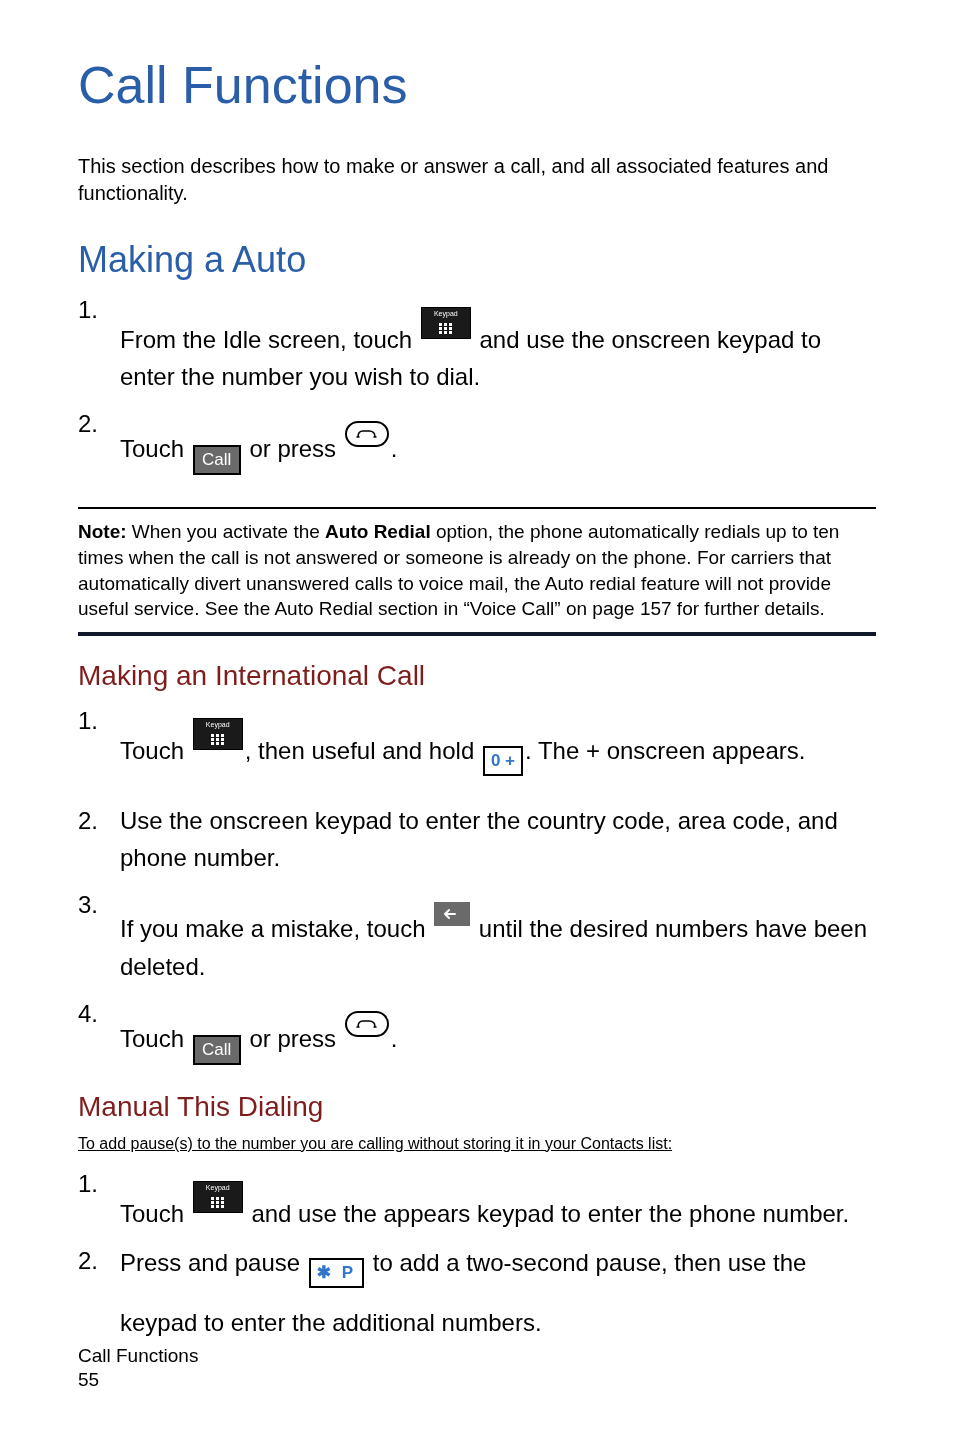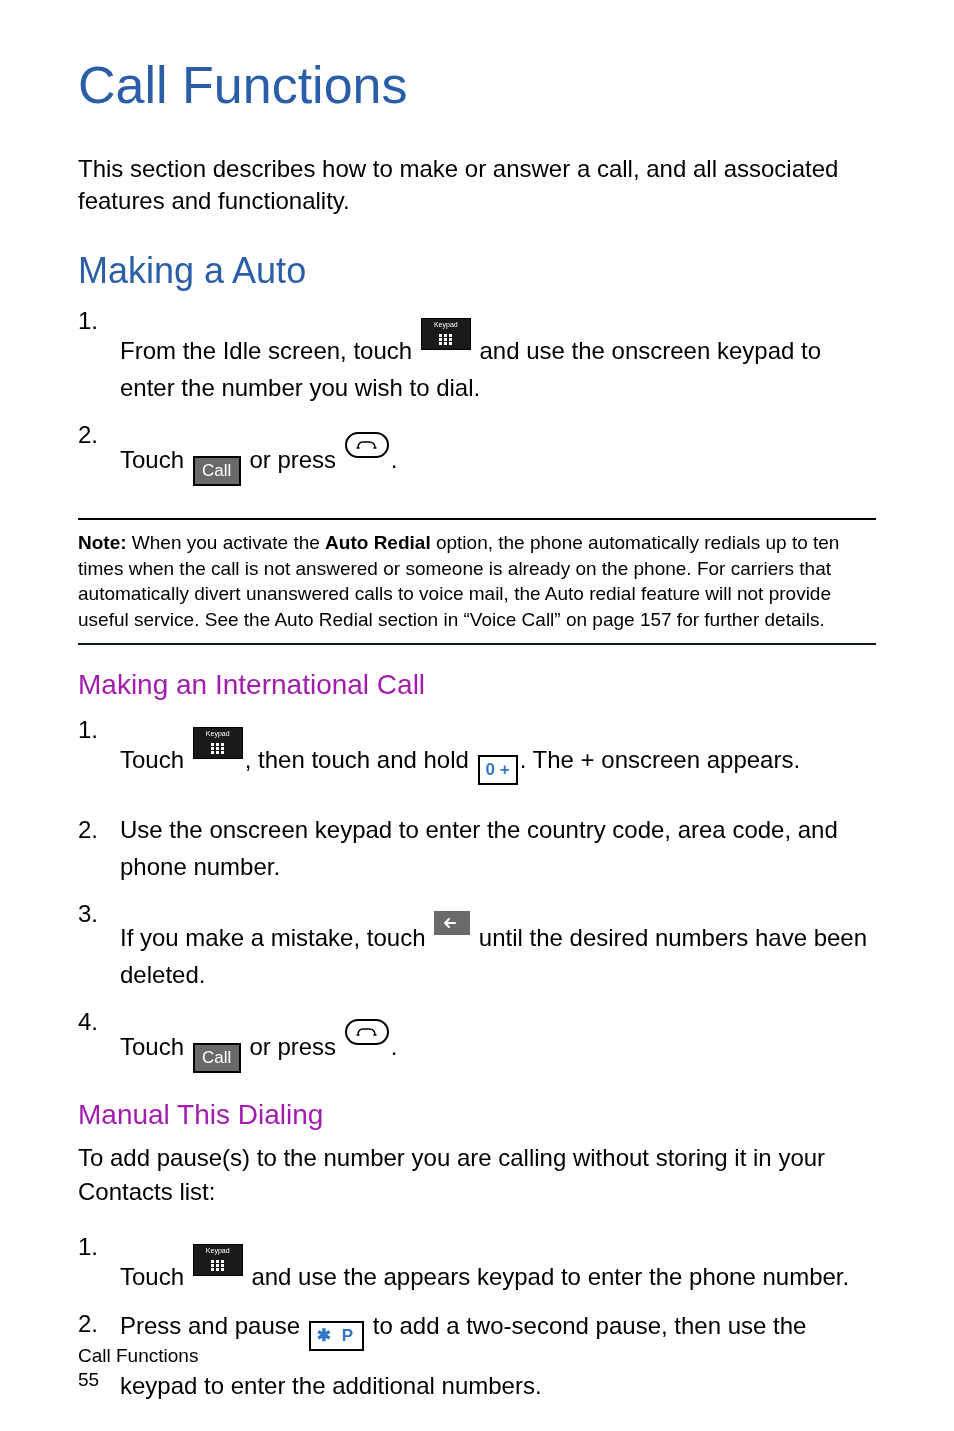--- a/index.html
+++ b/index.html
@@ -12,32 +12,32 @@
       padding: 55px 78px 0 78px;
       position: relative;
     }
     h1 {
       color: #2a5ea8;
       font-size: 52px;
       font-weight: normal;
       margin-bottom: 38px;
     }
     .intro {
-      font-size: 24px;
+      font-size: 20px;
       line-height: 1.35;
       margin-bottom: 32px;
     }
     h2 {
       color: #2a5ea8;
       font-size: 36px;
       font-weight: normal;
       margin-bottom: 10px;
     }
     h3 {
-      color: #a21caf;
+      color: #7f1d1d;
       font-size: 28px;
       font-weight: normal;
       margin-top: 4px;
       margin-bottom: 10px;
     }
     ol {
       list-style: none;
       counter-reset: item;
     }
     ol > li {
@@ -49,21 +49,21 @@
       position: relative;
     }
     ol > li::before {
       content: counter(item) ".";
       position: absolute;
       left: 0;
       top: 0;
     }
     .note-box {
       border-top: 2px solid #000;
-      border-bottom: 2px solid #0f172a;
+      border-bottom: 4px solid #0f172a;
       padding: 10px 0;
       font-size: 19px;
       line-height: 1.35;
       margin: 16px 0 24px 0;
     }
     .note-box b { font-weight: bold; }
     .icon {
       display: inline-block;
       vertical-align: middle;
       position: relative;
@@ -152,23 +152,24 @@
       vertical-align: -5px;
       position: relative;
     }
     .back-arrow svg {
       position: absolute;
       top: 50%;
       left: 50%;
       transform: translate(-50%, -50%);
     }
     .body-para {
-      font-size: 24px;
+      font-size: 16px;
       line-height: 1.4;
-      margin-bottom: 19px;
+      margin-bottom: 10px;
+      text-decoration: underline;
     }
     .footer {
       position: absolute;
       bottom: 38px;
       left: 78px;
       font-size: 19px;
       line-height: 1.3;
     }
     .nowrap { white-space: nowrap; }
   </style>
@@ -191,21 +192,21 @@
   </li>
 </ol>
 
 <div class="note-box">
   <b>Note: </b><span>When you activate the </span><b>Auto Redial</b><span> option, the phone automatically redials up to ten times when the call is not answered or someone is already on the phone. For carriers that automatically divert unanswered calls to voice mail, the Auto redial feature will not provide useful service. See the Auto Redial section in “Voice Call” on page 157 for further details.</span>
 </div>
 
 <h3>Making an International Call</h3>
 <ol>
   <li>
-    <span>Touch </span><span class="icon keypad-icon"></span><span>, then touch and hold </span><span class="nowrap"><span class="icon key-box key-zero">0 +</span><span>. The + onscreen appears.</span></span>
+    <span>Touch </span><span class="icon keypad-icon"></span><span>, then useful and hold </span><span class="nowrap"><span class="icon key-box key-zero">0 +</span><span>. The + onscreen appears.</span></span>
   </li>
   <li>
     <span>Use the onscreen keypad to enter the country code, area code, and phone number.</span>
   </li>
   <li>
     <span>If you make a mistake, touch </span><span class="icon back-arrow"><svg width="22" height="12" viewBox="0 0 22 12">
           <path d="M14 6 L4 6 M4 6 L8 2 M4 6 L8 10" stroke="#fff" stroke-width="2" fill="none" stroke-linecap="round" stroke-linejoin="round"></path>
         </svg></span><span> until the desired numbers have been deleted.</span>
   </li>
   <li>

